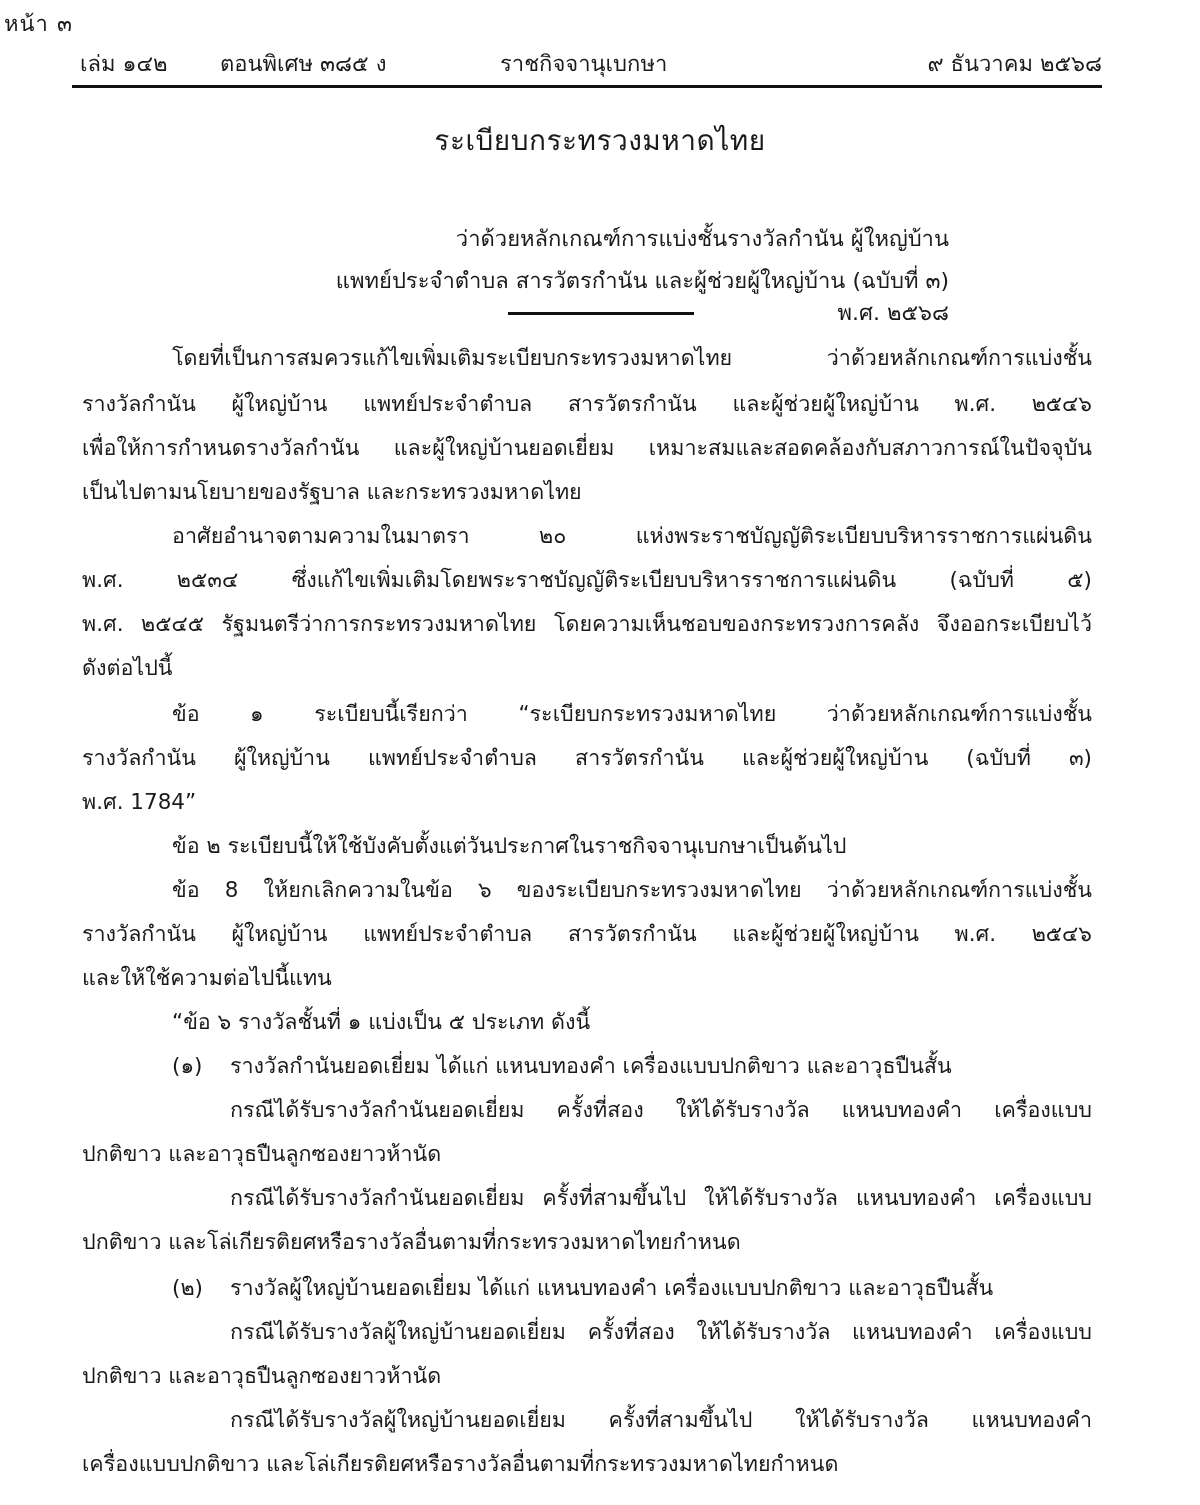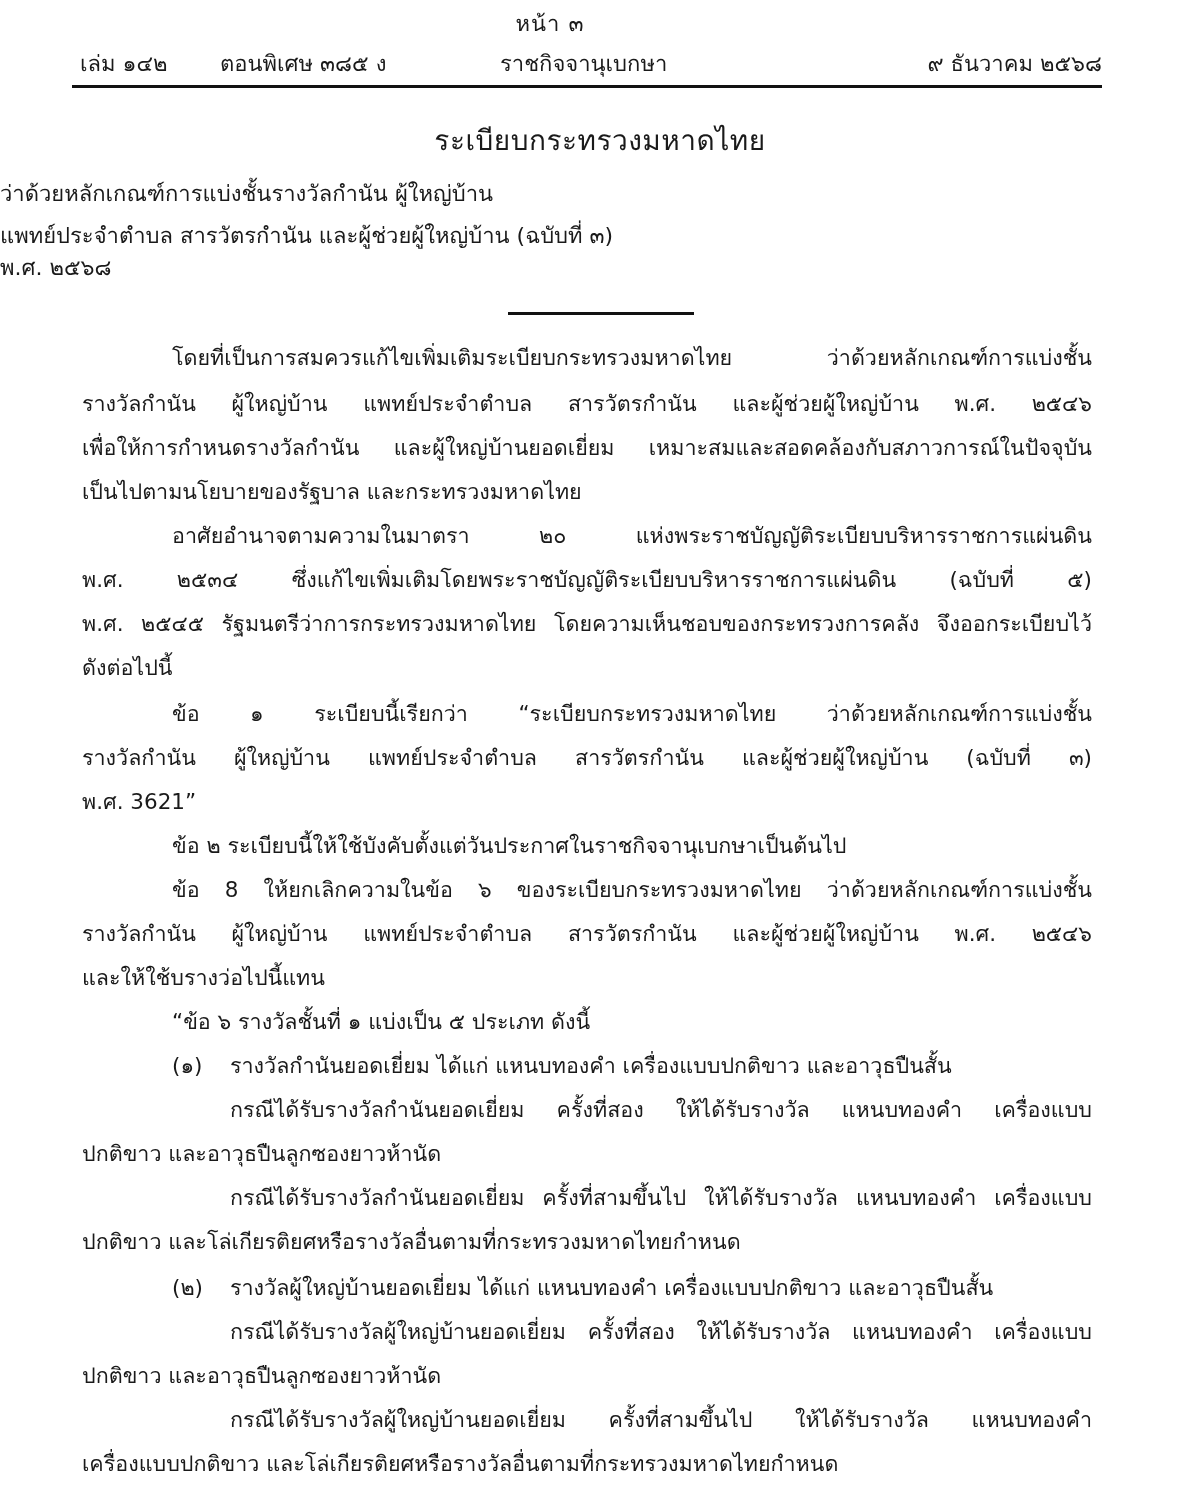--- a/index.html
+++ b/index.html
@@ -3,41 +3,41 @@
 <meta charset="utf-8">
 <style>
   html, body { margin: 0; padding: 0; background: #ffffff; }
   body {
     width: 1200px; height: 1505px; position: relative; overflow: hidden;
     font-family: "DejaVu Sans", "Liberation Sans", sans-serif;
     color: #1a1a1a;
   }
   .page { position: absolute; left: 0; top: 0; width: 1200px; height: 1505px; }
   .page-no {
-    position: absolute; top: 6px; left: 12px; width: 1076px; text-align: center;
+    position: absolute; top: 6px; left: 4px; width: 1076px; text-align: left;
     font-size: 22px; letter-spacing: 1px;
   }
   .header-row {
     position: absolute; top: 46px; left: 80px; width: 1022px; height: 34px;
     font-size: 22px;
   }
   .header-row span { position: absolute; top: 0; white-space: nowrap; }
   .h-vol { left: 0; text-align: center; }
   .h-issue { left: 140px; }
   .h-gazette { left: 420px; }
   .h-date { right: 0; }
   .header-rule {
     position: absolute; top: 85px; left: 72px; width: 1030px; height: 3px; background: #111;
   }
   .title {
     position: absolute; top: 118px; left: 0; width: 1200px; text-align: center;
     font-size: 28px; letter-spacing: 0.5px;
   }
   .subtitle {
-    position: absolute; left: 0; width: 949px; text-align: left; font-size: 22px;
+    position: absolute; left: 0; width: 949px; text-align: right; font-size: 22px; margin-top: 45px;
   }
   .sub1 { top: 176px; }
   .sub2 { top: 218px; }
   .sub3 { top: 250px; }
   .title-rule {
     position: absolute; top: 312px; left: 508px; width: 186px; height: 3px; background: #111;
   }
   .line {
     position: absolute; font-size: 21.5px; white-space: nowrap;
     text-align: justify; text-align-last: justify; height: 32px; line-height: 32px;
@@ -75,27 +75,27 @@
   <div class="line full" style="top:432px">เพื่อให้การกำหนดรางวัลกำนัน และผู้ใหญ่บ้านยอดเยี่ยม เหมาะสมและสอดคล้องกับสภาวการณ์ในปัจจุบัน</div>
   <div class="line full last" style="top:476px">เป็นไปตามนโยบายของรัฐบาล และกระทรวงมหาดไทย</div>
 
   <div class="line ind1" style="top:520px">อาศัยอำนาจตามความในมาตรา ๒๐ แห่งพระราชบัญญัติระเบียบบริหารราชการแผ่นดิน</div>
   <div class="line full" style="top:564px">พ.ศ. ๒๕๓๔ ซึ่งแก้ไขเพิ่มเติมโดยพระราชบัญญัติระเบียบบริหารราชการแผ่นดิน (ฉบับที่ ๕)</div>
   <div class="line full" style="top:608px">พ.ศ. ๒๕๔๕ รัฐมนตรีว่าการกระทรวงมหาดไทย โดยความเห็นชอบของกระทรวงการคลัง จึงออกระเบียบไว้</div>
   <div class="line full last" style="top:652px">ดังต่อไปนี้</div>
 
   <div class="line ind1" style="top:698px">ข้อ ๑ ระเบียบนี้เรียกว่า “ระเบียบกระทรวงมหาดไทย ว่าด้วยหลักเกณฑ์การแบ่งชั้น</div>
   <div class="line full" style="top:742px">รางวัลกำนัน ผู้ใหญ่บ้าน แพทย์ประจำตำบล สารวัตรกำนัน และผู้ช่วยผู้ใหญ่บ้าน (ฉบับที่ ๓)</div>
-  <div class="line full last" style="top:786px">พ.ศ. 3621”</div>
+  <div class="line full last" style="top:786px">พ.ศ. 1784”</div>
 
   <div class="line ind1 last" style="top:830px">ข้อ ๒ ระเบียบนี้ให้ใช้บังคับตั้งแต่วันประกาศในราชกิจจานุเบกษาเป็นต้นไป</div>
 
   <div class="line ind1" style="top:874px">ข้อ 8 ให้ยกเลิกความในข้อ ๖ ของระเบียบกระทรวงมหาดไทย ว่าด้วยหลักเกณฑ์การแบ่งชั้น</div>
   <div class="line full" style="top:918px">รางวัลกำนัน ผู้ใหญ่บ้าน แพทย์ประจำตำบล สารวัตรกำนัน และผู้ช่วยผู้ใหญ่บ้าน พ.ศ. ๒๕๔๖</div>
-  <div class="line full last" style="top:962px">และให้ใช้บรางว่อไปนี้แทน</div>
+  <div class="line full last" style="top:962px">และให้ใช้ความต่อไปนี้แทน</div>
 
   <div class="line ind1 last" style="top:1006px">“ข้อ ๖ รางวัลชั้นที่ ๑ แบ่งเป็น ๕ ประเภท ดังนี้</div>
 
   <div class="item-num" style="top:1050px">(๑)</div>
   <div class="line item-text last" style="top:1050px; width:820px">รางวัลกำนันยอดเยี่ยม ได้แก่ แหนบทองคำ เครื่องแบบปกติขาว และอาวุธปืนสั้น</div>
   <div class="line ind2" style="top:1094px">กรณีได้รับรางวัลกำนันยอดเยี่ยม ครั้งที่สอง ให้ได้รับรางวัล แหนบทองคำ เครื่องแบบ</div>
   <div class="line full last" style="top:1138px">ปกติขาว และอาวุธปืนลูกซองยาวห้านัด</div>
   <div class="line ind2" style="top:1182px">กรณีได้รับรางวัลกำนันยอดเยี่ยม ครั้งที่สามขึ้นไป ให้ได้รับรางวัล แหนบทองคำ เครื่องแบบ</div>
   <div class="line full last" style="top:1226px">ปกติขาว และโล่เกียรติยศหรือรางวัลอื่นตามที่กระทรวงมหาดไทยกำหนด</div>
 

